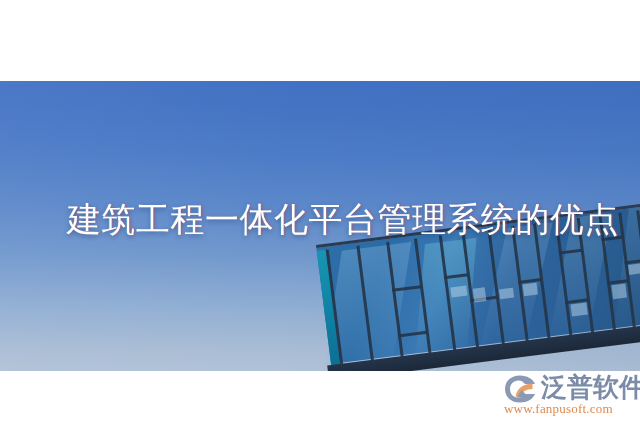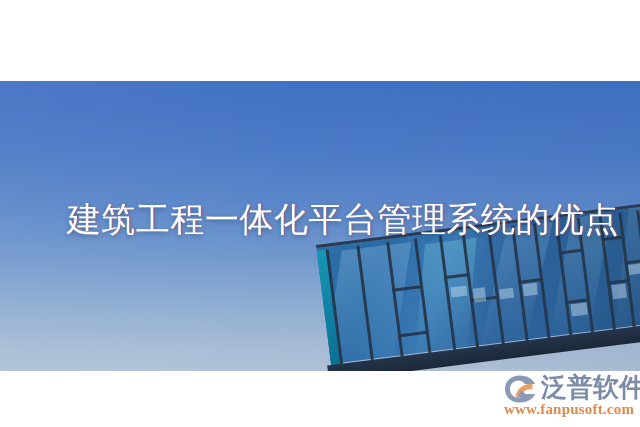--- a/index.html
+++ b/index.html
@@ -179,22 +179,22 @@
     color: #7b8ba8;
     letter-spacing: 0px;
     line-height: 30px;
     white-space: nowrap;
   }
   .logo-url {
     position: absolute;
     left: 1px;
     top: 28px;
     font-family: "Liberation Serif", serif;
-    font-size: 15px;
-    font-weight: bold;
+    font-size: 13px;
+    font-weight: normal;
     color: #e08a4a;
     letter-spacing: 0.2px;
     white-space: nowrap;
   }
 </style>
 </head>
 <body>
 
 <div id="stage">
 

